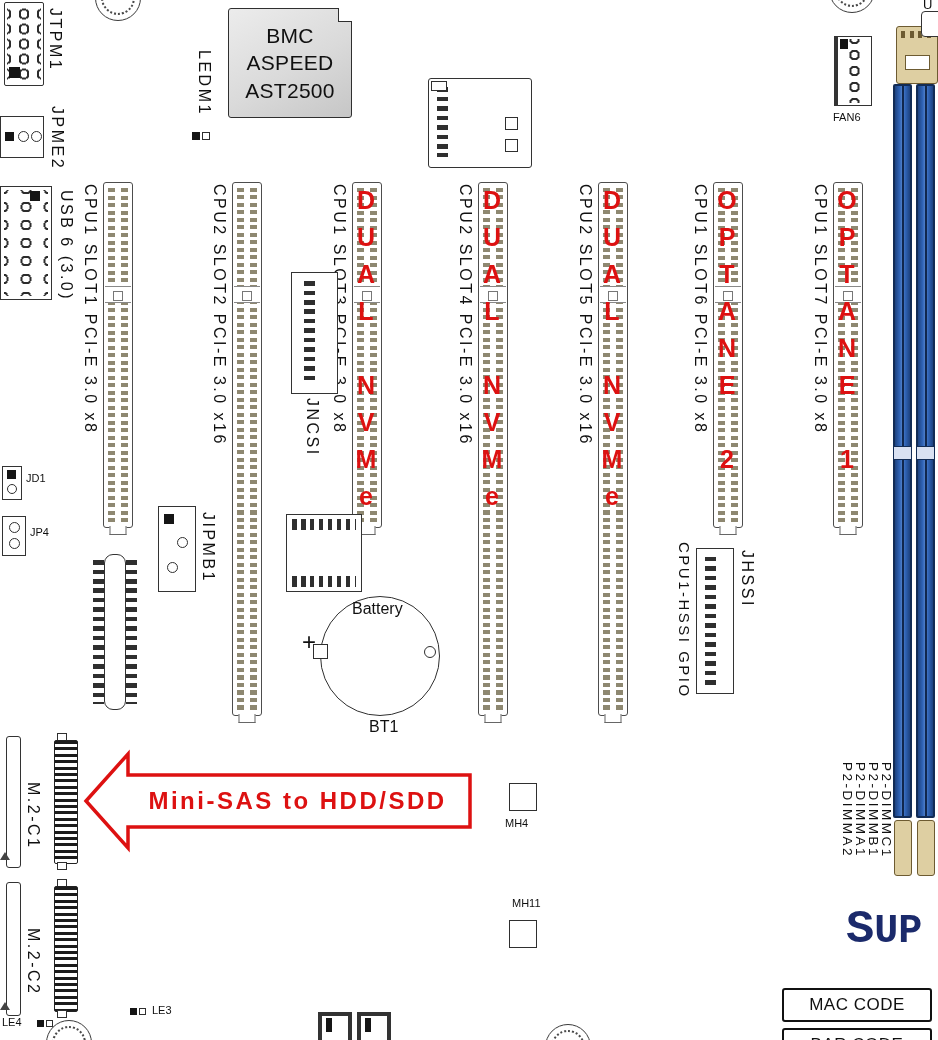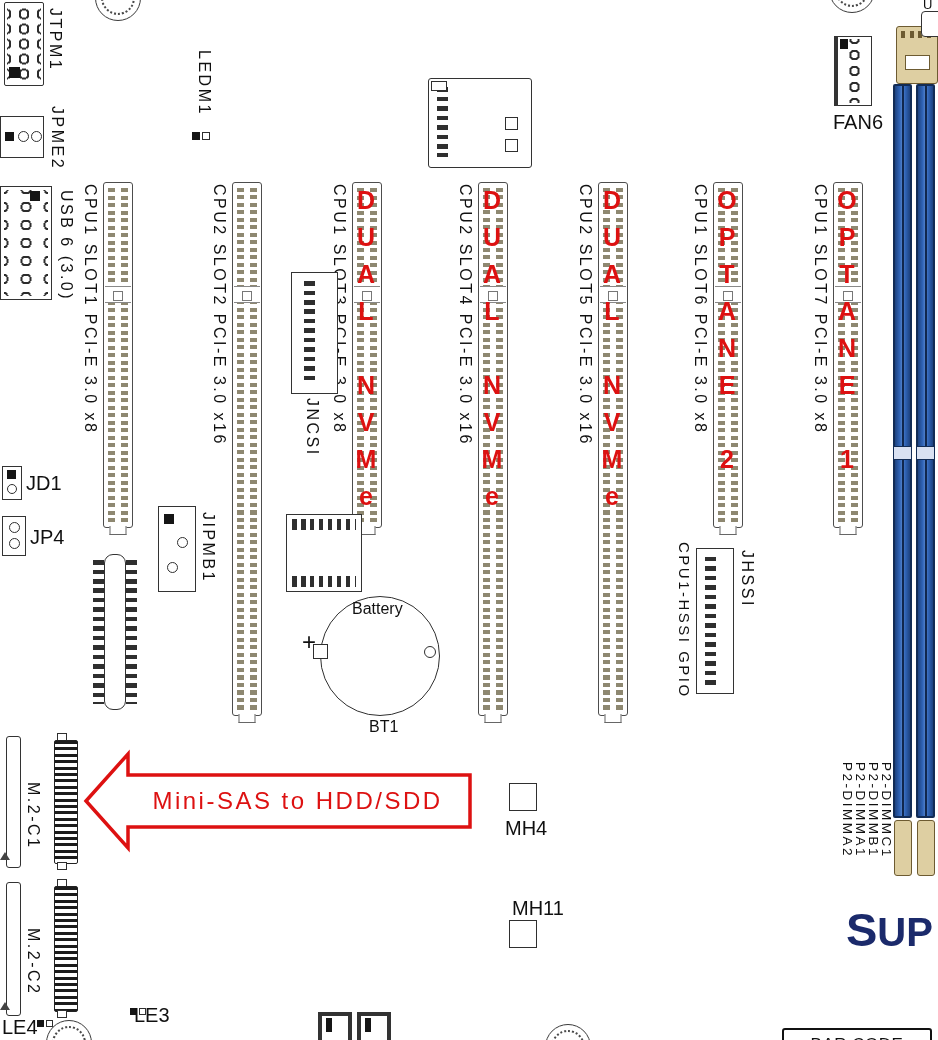--- a/index.html
+++ b/index.html
@@ -6,28 +6,28 @@
   html, body { margin: 0; padding: 0; background: #9a9a9a; }
   .board {
     position: relative; width: 938px; height: 1040px; margin: 0 auto;
     background: #ffffff; overflow: hidden;
     font-family: "Liberation Sans", sans-serif; color: #101010;
   }
 
   
   .vlabel { position: absolute; writing-mode: vertical-rl; white-space: nowrap;
             font-size: 16px; letter-spacing: 2.5px; color: #101010; }
-  .hlabel { position: absolute; white-space: nowrap; font-size: 20px; color: #101010; }
+  .hlabel { position: absolute; white-space: nowrap; font-size: 11px; color: #101010; }
 
   
   .red-vert { position: absolute; writing-mode: vertical-rl; text-orientation: upright;
               color: var(--annotation-red, #dd1111); font-weight: 700;
               font-size: 25px; letter-spacing: 9px; line-height: 1; }
   .arrow-text { position: absolute; color: var(--annotation-red, #dd1111);
-                font-weight: 400; font-size: 24px; letter-spacing: 2.5px; text-align: center; }
+                font-weight: 700; font-size: 24px; letter-spacing: 2.5px; text-align: center; }
 
   
   .chip { position: absolute; border: 1.7px solid #2f2f2f; border-radius: 3px;
           background: linear-gradient(150deg, #ececec 0%, #dadada 55%, #c6c6c6 100%);
           display: flex; flex-direction: column; align-items: center; justify-content: center;
           font-size: 21px; line-height: 1.3; letter-spacing: .3px; text-align: center; }
   .chip .fold { position: absolute; top: -1px; right: -1px; width: 14px; height: 14px;
           background: #fff; border-left: 1.6px solid #2f2f2f; border-bottom: 1.6px solid #2f2f2f; }
 
   
@@ -77,21 +77,21 @@
   .latch { position: absolute; background: #decfa2; border: 1.6px solid #6d5b31; border-radius: 3px; }
   .latch-pins { position: absolute; left: 4px; right: 4px; top: 4px; height: 7px;
           background: repeating-linear-gradient(to right, #6d5b31 0 4px, rgba(0,0,0,0) 4px 8.5px); }
   .latch-slot { position: absolute; left: 8px; top: 28px; width: 25px; height: 15px;
           background: #fff; border: 1.2px solid #6d5b31; }
 
   
   .code-box { position: absolute; width: 150px; height: 34px; border: 2px solid #111; border-radius: 3px;
           background: #fff; display: flex; align-items: center; justify-content: center;
           font-size: 17px; letter-spacing: .5px; }
-  .logo { position: absolute; font-family: Liberation Sans, sans-serif; font-weight: 700;
+  .logo { position: absolute; font-family: Liberation Mono, monospace; font-weight: 700;
           font-size: 40px; color: var(--logo-navy, #1b2a6b); line-height: 1; }
   .logo::first-letter { font-size: 47px; }
 </style>
 </head>
 <body>
 
 <div class="board">
 
   <div class="hole" style="left:95px;top:-25px"></div>
   <div class="hole" style="left:829px;top:-33px"></div>
@@ -114,20 +114,26 @@
   <div class="connector" style="left:0;top:186px;width:52px;height:114px">
     <div class="pinfield" style="inset:3px;background-size:23px 18px"></div>
     <div class="sq filled" style="left:29px;top:4px;width:10px;height:10px"></div>
   </div>
   <div class="vlabel" style="left:57px;top:190px">USB 6 (3.0)</div>
 
   <div class="vlabel" style="left:195px;top:50px">LEDM1</div>
   <div class="sq filled" style="left:192px;top:132px;width:8px;height:8px"></div>
   <div class="sq" style="left:202px;top:132px;width:8px;height:8px"></div>
 
+  <div class="chip" style="left:228px;top:8px;width:124px;height:110px">
+    <div class="fold"></div>
+    <span>BMC</span>
+    <span>ASPEED</span>
+    <span>AST2500</span>
+  </div>
 
   <div class="connector" style="left:428px;top:78px;width:104px;height:90px;border-radius:3px">
     <div class="teeth-v" style="left:8px;top:8px;height:70px"></div>
     <div class="sq" style="left:76px;top:38px;width:13px;height:13px"></div>
     <div class="sq" style="left:76px;top:60px;width:13px;height:13px"></div>
     <div class="sq" style="left:2px;top:2px;width:16px;height:10px;border-width:1.2px"></div>
   </div>
 
 
   <div class="connector" style="left:834px;top:36px;width:38px;height:70px;border-left-width:4px">
@@ -279,31 +285,34 @@
 
   <div class="hlabel" style="left:512px;top:897px">MH11</div>
   <div class="sq" style="left:509px;top:920px;width:28px;height:28px;border-width:1.7px"></div>
 
   <div class="hlabel" style="left:2px;top:1016px">LE4</div>
   <div class="sq filled" style="left:37px;top:1020px;width:7px;height:7px"></div>
   <div class="sq" style="left:46px;top:1020px;width:7px;height:7px"></div>
 
   <div class="sq filled" style="left:130px;top:1008px;width:7px;height:7px"></div>
   <div class="sq" style="left:139px;top:1008px;width:7px;height:7px"></div>
-  <div class="hlabel" style="left:134px;top:1004px">LE3</div>
+  <div class="hlabel" style="left:152px;top:1004px">LE3</div>
 
   <div class="connector" style="left:318px;top:1012px;width:34px;height:36px;border-width:4px">
     <div class="sq filled" style="left:4px;top:2px;width:6px;height:14px"></div>
   </div>
   <div class="connector" style="left:357px;top:1012px;width:34px;height:36px;border-width:4px">
     <div class="sq filled" style="left:4px;top:2px;width:6px;height:14px"></div>
   </div>
 
   <div class="logo" style="left:846px;top:906px">SUP</div>
 
+  <div class="code-box" style="left:782px;top:988px">
+    <span>MAC CODE</span>
+  </div>
   <div class="code-box" style="left:782px;top:1028px">
     <span>BAR CODE</span>
   </div>
 
   <div class="hlabel" style="left:923px;top:-3px;font-size:13px">U</div>
   <div class="connector" style="left:921px;top:11px;width:22px;height:26px;border-radius:4px"></div>
 
 </div>
 
 </body></html>

